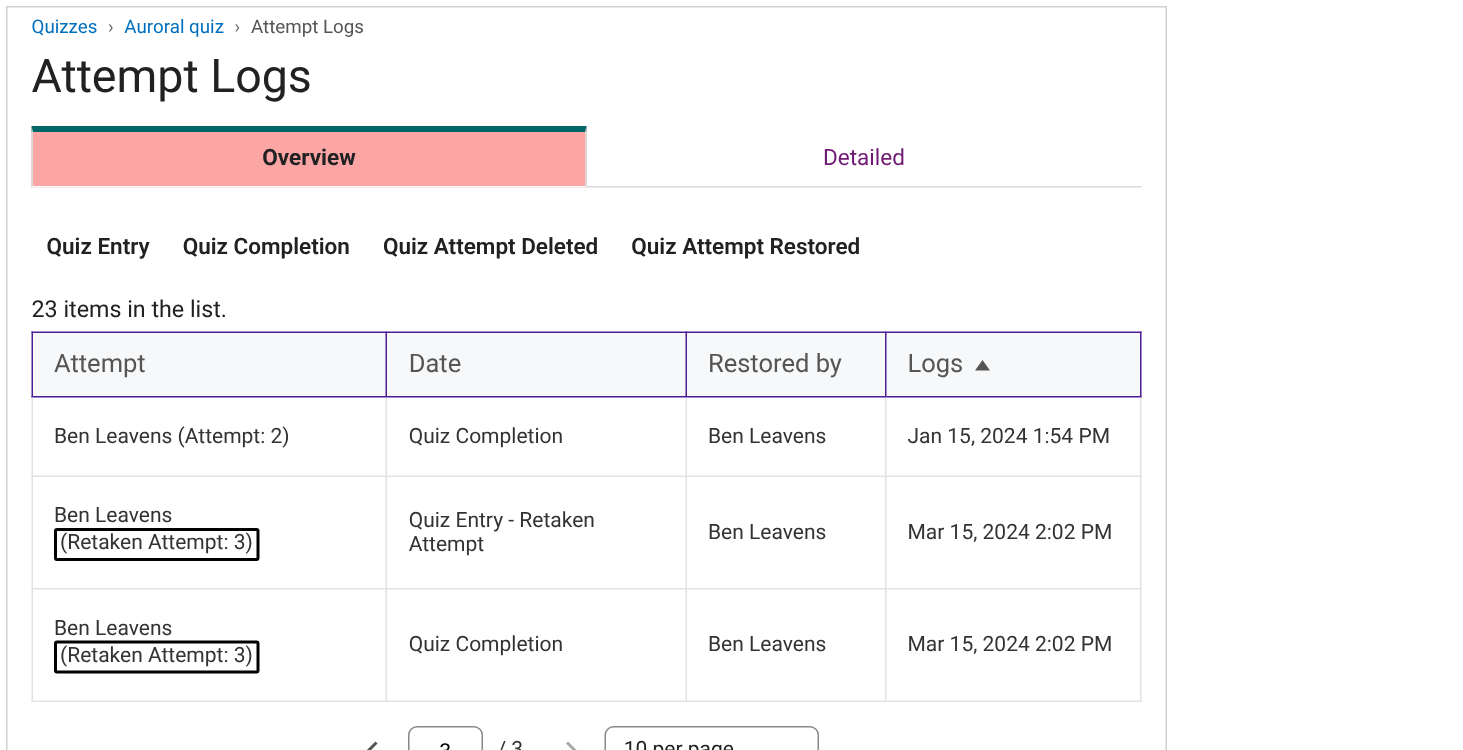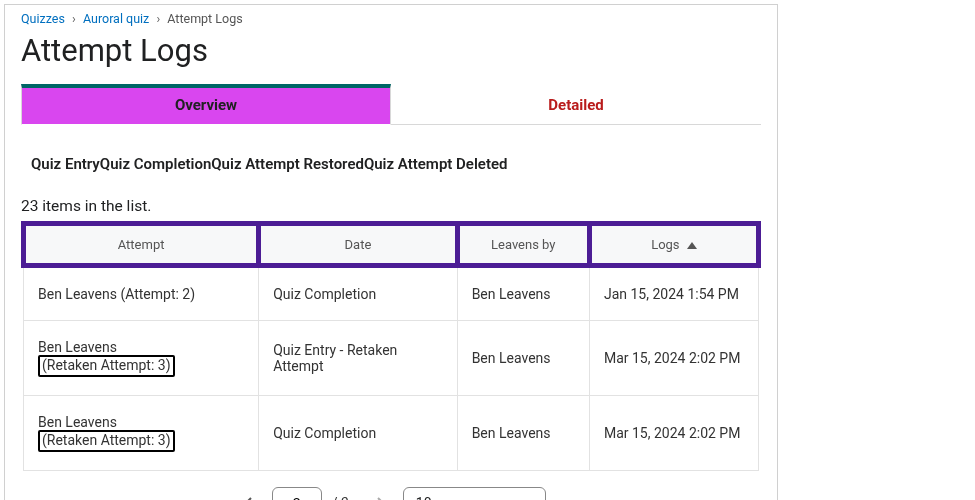--- a/index.html
+++ b/index.html
@@ -32,62 +32,62 @@
   }
   .tabs {
     display: flex;
     border-bottom: 1px solid #d8d8d8;
   }
   .tab {
     flex: 1;
     text-align: center;
     padding: 11px 0 10px 0;
     font-size: 15px;
-    color: #b91c1c;
+    color: #701a75;
     cursor: pointer;
     border: 1px solid transparent;
     position: relative;
     top: 1px;
-    font-weight: bold;
   }
   .tab.active {
     color: #202122;
     font-weight: 700;
     border: 1px solid #d8d8d8;
     border-top: 4px solid #006666;
     border-bottom: 1px solid #fff;
-    background: #d946ef;
+    background: #fca5a5;
     padding-top: 8px;
   }
   .filters {
     display: flex;
+    gap: 22px;
     padding: 30px 10px 24px 10px;
     font-size: 15px;
     font-weight: 600;
   }
   .filters span { cursor: pointer; }
   .count {
     text-align: left;
     font-size: 15.5px;
     padding: 0 4px 6px 0;
     color: #202122;
   }
   table {
     width: 100%;
     border-collapse: collapse;
     border: 1px solid #d0d0d0;
   }
   thead th {
     background: #f7f8f9;
-    text-align: center;
+    text-align: left;
     font-weight: 400;
-    font-size: 13px;
+    font-size: 17px;
     color: #555;
     padding: 11px 14px;
-    border: 5px solid #4c1d95;
+    border: 1px solid #4c1d95;
   }
   tbody td {
     padding: 18px 14px;
     border: 1px solid #e2e2e2;
     font-size: 14px;
     color: #333;
     vertical-align: middle;
   }
   .highlight {
     border: 2px solid #000000;
@@ -158,32 +158,32 @@
   <h1>Attempt Logs</h1>
 
   <div class="tabs">
     <div class="tab active">Overview</div>
     <div class="tab">Detailed</div>
   </div>
 
   <div class="filters">
     <span>Quiz Entry</span>
     <span>Quiz Completion</span>
+    <span>Quiz Attempt Deleted</span>
     <span>Quiz Attempt Restored</span>
-    <span>Quiz Attempt Deleted</span>
   </div>
 
   <div class="count">23 items in the list.</div>
 
   <table>
     <thead>
       <tr>
         <th style="width:32%">Attempt</th>
         <th style="width:27%">Date</th>
-        <th style="width:18%">Leavens by</th>
+        <th style="width:18%">Restored by</th>
         <th style="width:23%">
           <span>Logs</span>
           <span class="sort-arrow"></span>
         </th>
       </tr>
     </thead>
     <tbody id="tbody">
     <tr>
           <td><span>Ben Leavens </span><span>(Attempt: 2)</span></td>
           <td>Quiz Completion</td>

